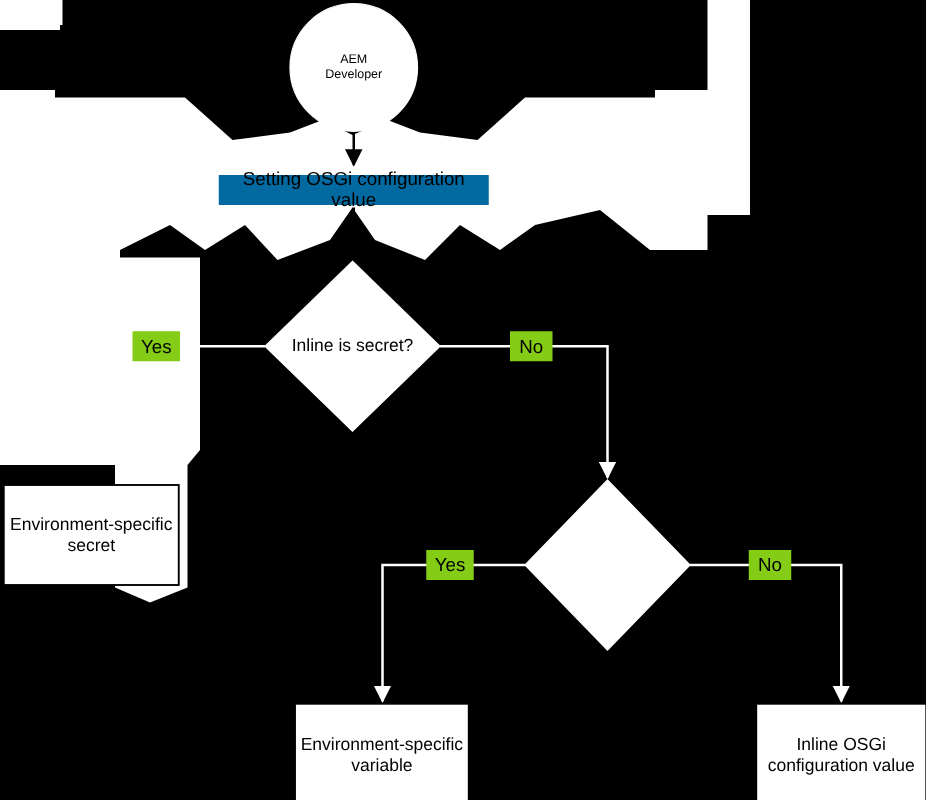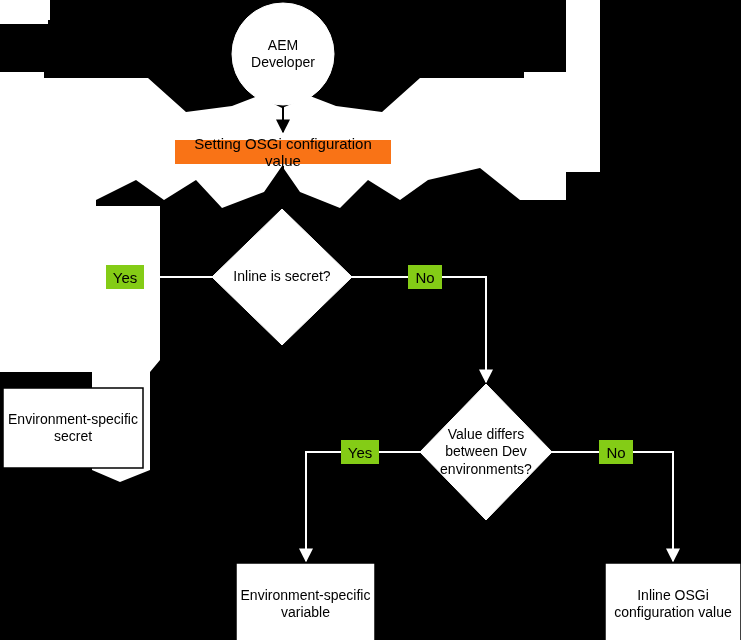--- a/index.html
+++ b/index.html
@@ -46,26 +46,26 @@
     font-size: 15px;
     pointer-events: none;
   }
   .flow-label {
     position: absolute;
     display: flex;
     align-items: center;
     justify-content: center;
     text-align: center;
     color: #000000;
-    background: #f97316;
+    background: #0369a1;
     font-family: "Liberation Sans", sans-serif;
     font-size: 15px;
     pointer-events: none;
   }
-  .circle-node  { font-size: 14px; }
+  .circle-node  { font-size: 10px; }
   .diamond-node { font-size: 14px; }
   .box-node     { font-size: 14px; }
 </style>
 </head>
 <body>
 
 <div id="canvas">
 
   <svg id="flow-svg" viewBox="0 0 741 640" xmlns="http://www.w3.org/2000/svg">
 
@@ -149,23 +149,20 @@
     <rect x="236" y="563" width="139" height="82" fill="#ffffff" stroke="#000000" stroke-width="1.5"></rect>
 
     <rect x="605" y="563" width="136" height="82" fill="#ffffff" stroke="#000000" stroke-width="1.5"></rect>
   </svg>
 
   <div class="node-text circle-node" style="left:232px; top:20px; width:102px; height:68px;">AEM
 Developer</div>
 
   <div class="node-text diamond-node" style="left:212px; top:258px; width:140px; height:38px;">Inline is secret?</div>
 
-  <div class="node-text diamond-node" style="left:420px; top:418px; width:132px; height:68px;">Value differs
-between Dev
-environments?</div>
 
   <div class="node-text box-node" style="left:3px; top:388px; width:140px; height:80px;">Environment-specific
 secret</div>
 
   <div class="node-text box-node" style="left:236px; top:563px; width:139px; height:82px;">Environment-specific
 variable</div>
 
   <div class="node-text box-node" style="left:605px; top:563px; width:136px; height:82px;">Inline OSGi
 configuration value</div>
 

